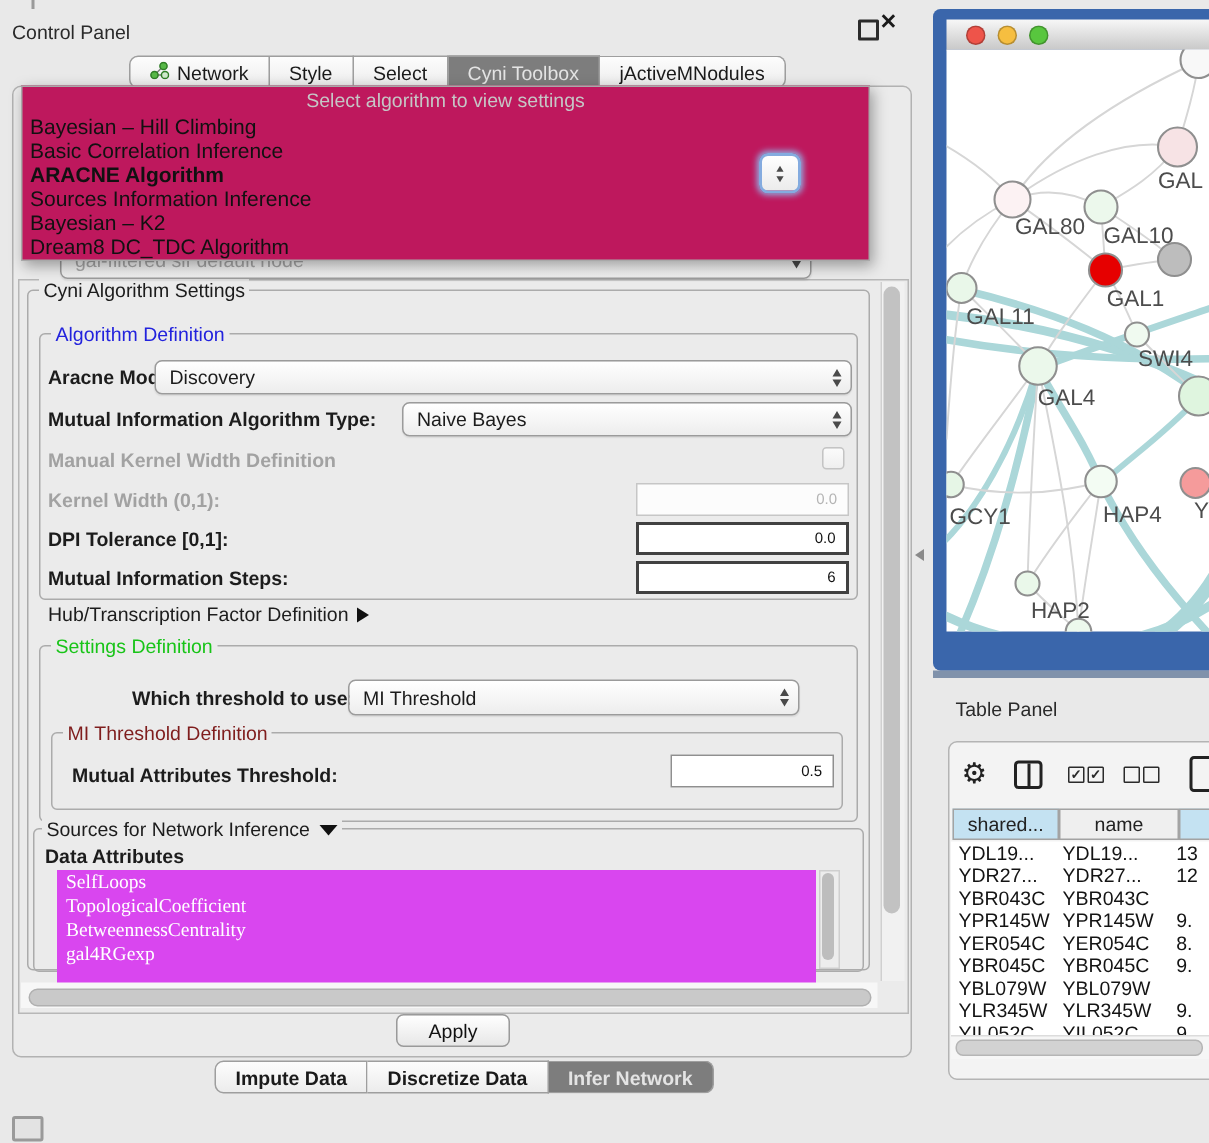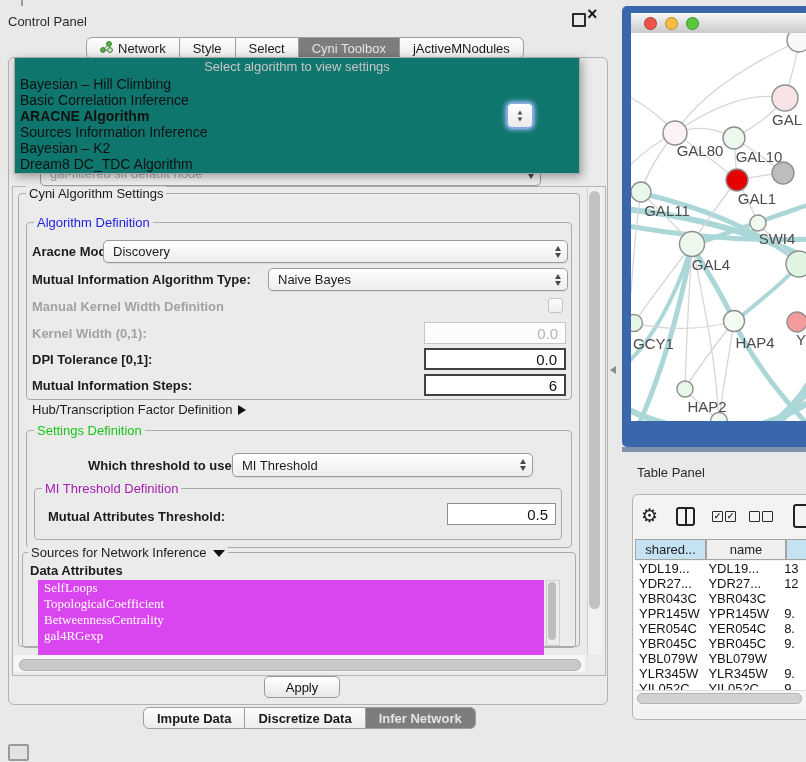--- a/index.html
+++ b/index.html
@@ -31,37 +31,37 @@
   
   .g{border:1px solid #ababab;border-radius:4px;}
   .gt{background:#ebebeb;padding:0 3px;font-size:13px;white-space:nowrap;}
   .flabel{font-weight:bold;font-size:13px;white-space:nowrap;}
   .flabel.dis{color:#a2a2a2;}
   .combo{border:1px solid #9b9b9b;border-radius:5px;background:linear-gradient(#ffffff,#ededed);
          display:flex;align-items:center;padding-left:9px;box-shadow:0 1px 1px rgba(0,0,0,0.08);}
   .combo .arr{position:absolute;right:6px;top:50%;transform:translateY(-50%);}
   .tri-up{width:0;height:0;border-left:3.5px solid transparent;border-right:3.5px solid transparent;border-bottom:5px solid #4a4a4a;margin-bottom:2px;}
   .tri-dn{width:0;height:0;border-left:3.5px solid transparent;border-right:3.5px solid transparent;border-top:5px solid #4a4a4a;}
-  .tfield{background:#fff;display:flex;align-items:center;justify-content:flex-end;padding-right:7px;font-size:15px;color:#111;}
+  .tfield{background:#fff;display:flex;align-items:center;justify-content:flex-end;padding-right:7px;font-size:10px;color:#111;}
   .tfield.strong{border:2px solid #414141;}
   .tfield.normal{border:1px solid #8f8f8f;}
   .tfield.dis{border:1px solid #c6c6c6;color:#b4b4b4;background:#fcfcfc;}
   .chk{width:13px;height:13px;border:1px solid #c4c4c4;border-radius:3px;background:linear-gradient(#fbfbfb,#efefef);}
   .tri-right{width:0;height:0;border-top:5px solid transparent;border-bottom:5px solid transparent;border-left:8px solid #111;display:inline-block;margin-left:6px;}
   .tri-down{width:0;height:0;border-left:6px solid transparent;border-right:6px solid transparent;border-top:7px solid #111;display:inline-block;margin-left:6px;position:relative;top:1px;}
   
   .attrlist{overflow:hidden;}
   .attr-item{height:16px;line-height:16px;color:#fff;padding-left:6px;font-size:13px;white-space:nowrap;}
   .list-vtrack{background:#ededed;border:1px solid #cfcfcf;}
   .list-vthumb{background:#bdbdbd;border-radius:4px;}
   
   .btn{border:1px solid #9a9a9a;border-radius:5px;background:linear-gradient(#ffffff,#e7e7e7);
        display:flex;align-items:center;justify-content:center;font-size:13px;color:#111;}
   
-  .popup{left:14px;top:57px;width:564px;height:115px;background:#0f766e;border:1px solid #a8a8a8;
+  .popup{left:14px;top:57px;width:564px;height:115px;background:#be185d;border:1px solid #a8a8a8;
          box-shadow:2px 3px 9px rgba(0,0,0,0.35);z-index:30;}
   .dd-head{height:18px;line-height:18px;text-align:center;font-size:13px;color:#c6c6c6;}
   .dd-item{height:16px;line-height:16px;padding-left:5px;font-size:14px;color:#111;white-space:nowrap;}
   .dd-bold{font-weight:bold;}
   .focus-frag{left:506px;top:102px;width:24px;height:23px;border:2px solid #84abdf;border-radius:6px;
               background:linear-gradient(#fff,#ebebeb);box-shadow:0 0 4px 1px #8fb6e8;z-index:32;
               display:flex;flex-direction:column;align-items:center;justify-content:center;}
   .gal-combo{left:40px;top:160px;width:490px;height:24px;z-index:5;color:#a9a9a9;}
   
   .netframe{left:622px;top:6px;width:184px;height:441px;background:#3a66ab;border-radius:5px 0 0 5px;}
@@ -194,21 +194,21 @@
   <span class="abs flabel" style="left:88px;top:458px;">Which threshold to use:</span>
   <div class="abs combo" style="left:232px;top:453px;width:290px;height:22px;">
     <span>MI Threshold</span>
     <span class="arr">
         <div class="tri-up"></div>
         <div class="tri-dn"></div>
       </span>
   </div>
 
   <div class="abs g" style="left:34px;top:488px;width:526px;height:50px;"></div>
-  <span class="abs gt" style="left:42px;top:481px;color:#a21caf;">MI Threshold Definition</span>
+  <span class="abs gt" style="left:42px;top:481px;color:#7f1d1d;">MI Threshold Definition</span>
   <span class="abs flabel" style="left:48px;top:509px;">Mutual Attributes Threshold:</span>
   <div class="abs tfield normal" style="left:447px;top:503px;width:100px;height:20px;">
     <span>0.5</span>
   </div>
 
   <div class="abs g" style="left:22px;top:552px;width:552px;height:94px;"></div>
   <div class="abs gt" style="left:28px;top:545px;display:flex;align-items:center;">
     <span>Sources for Network Inference</span>
     <span class="tri-down"></span>
   </div>

